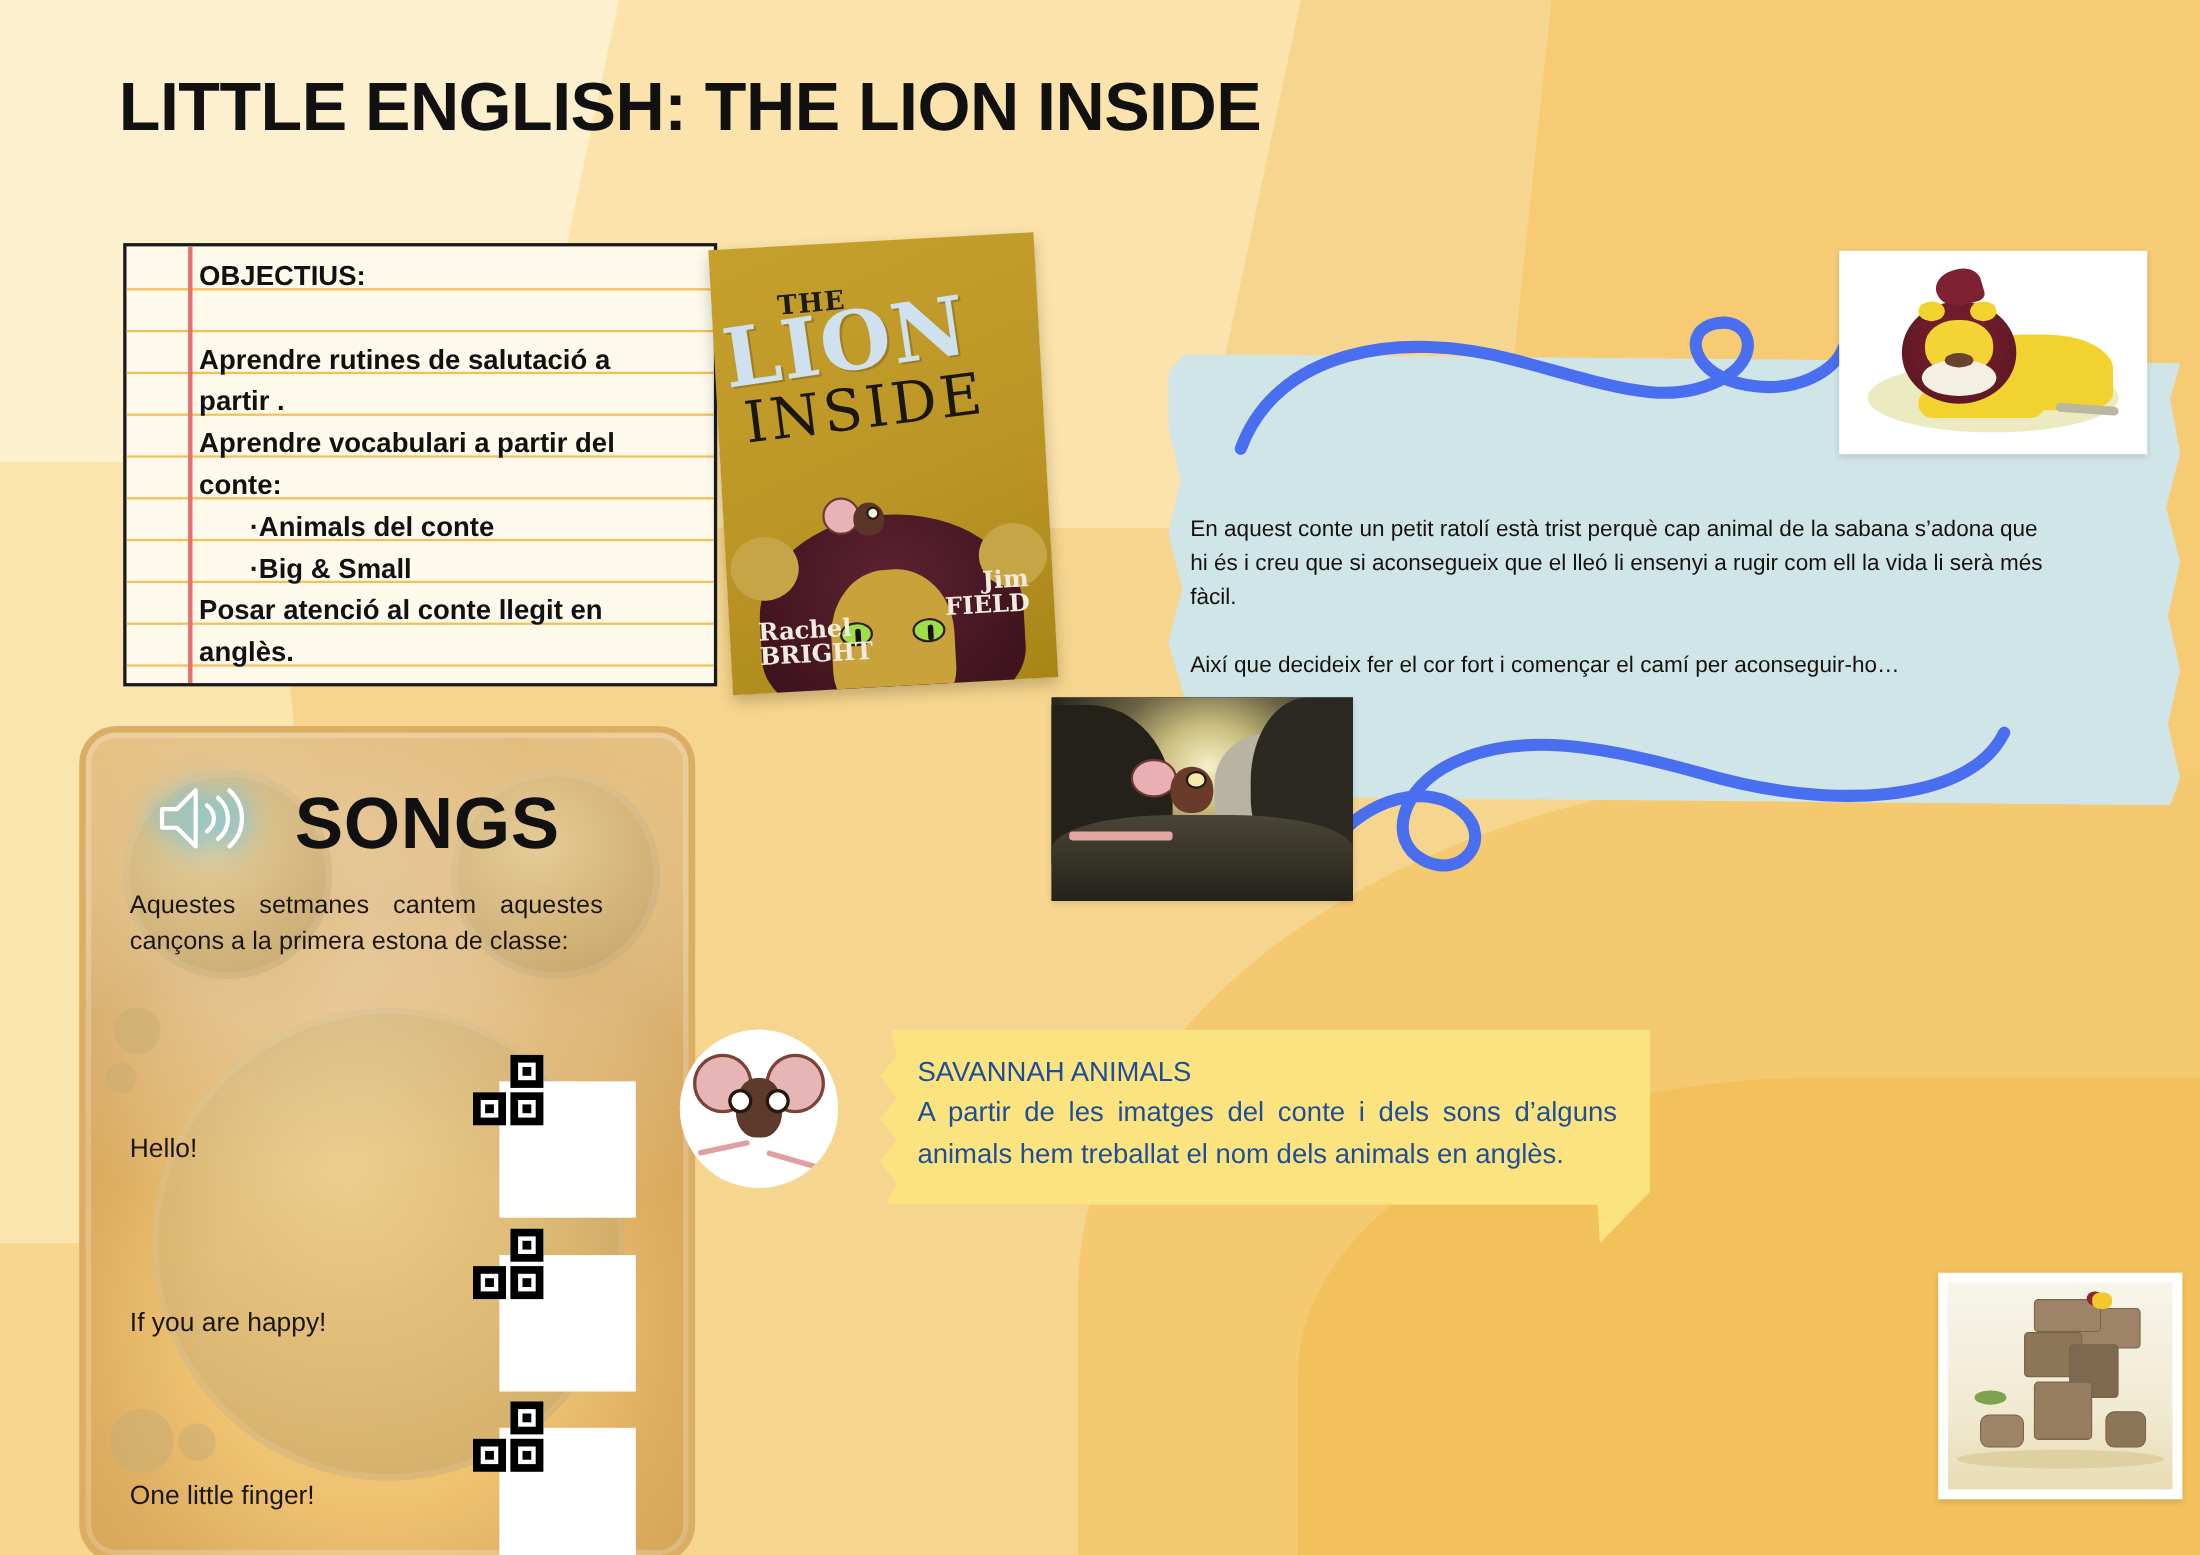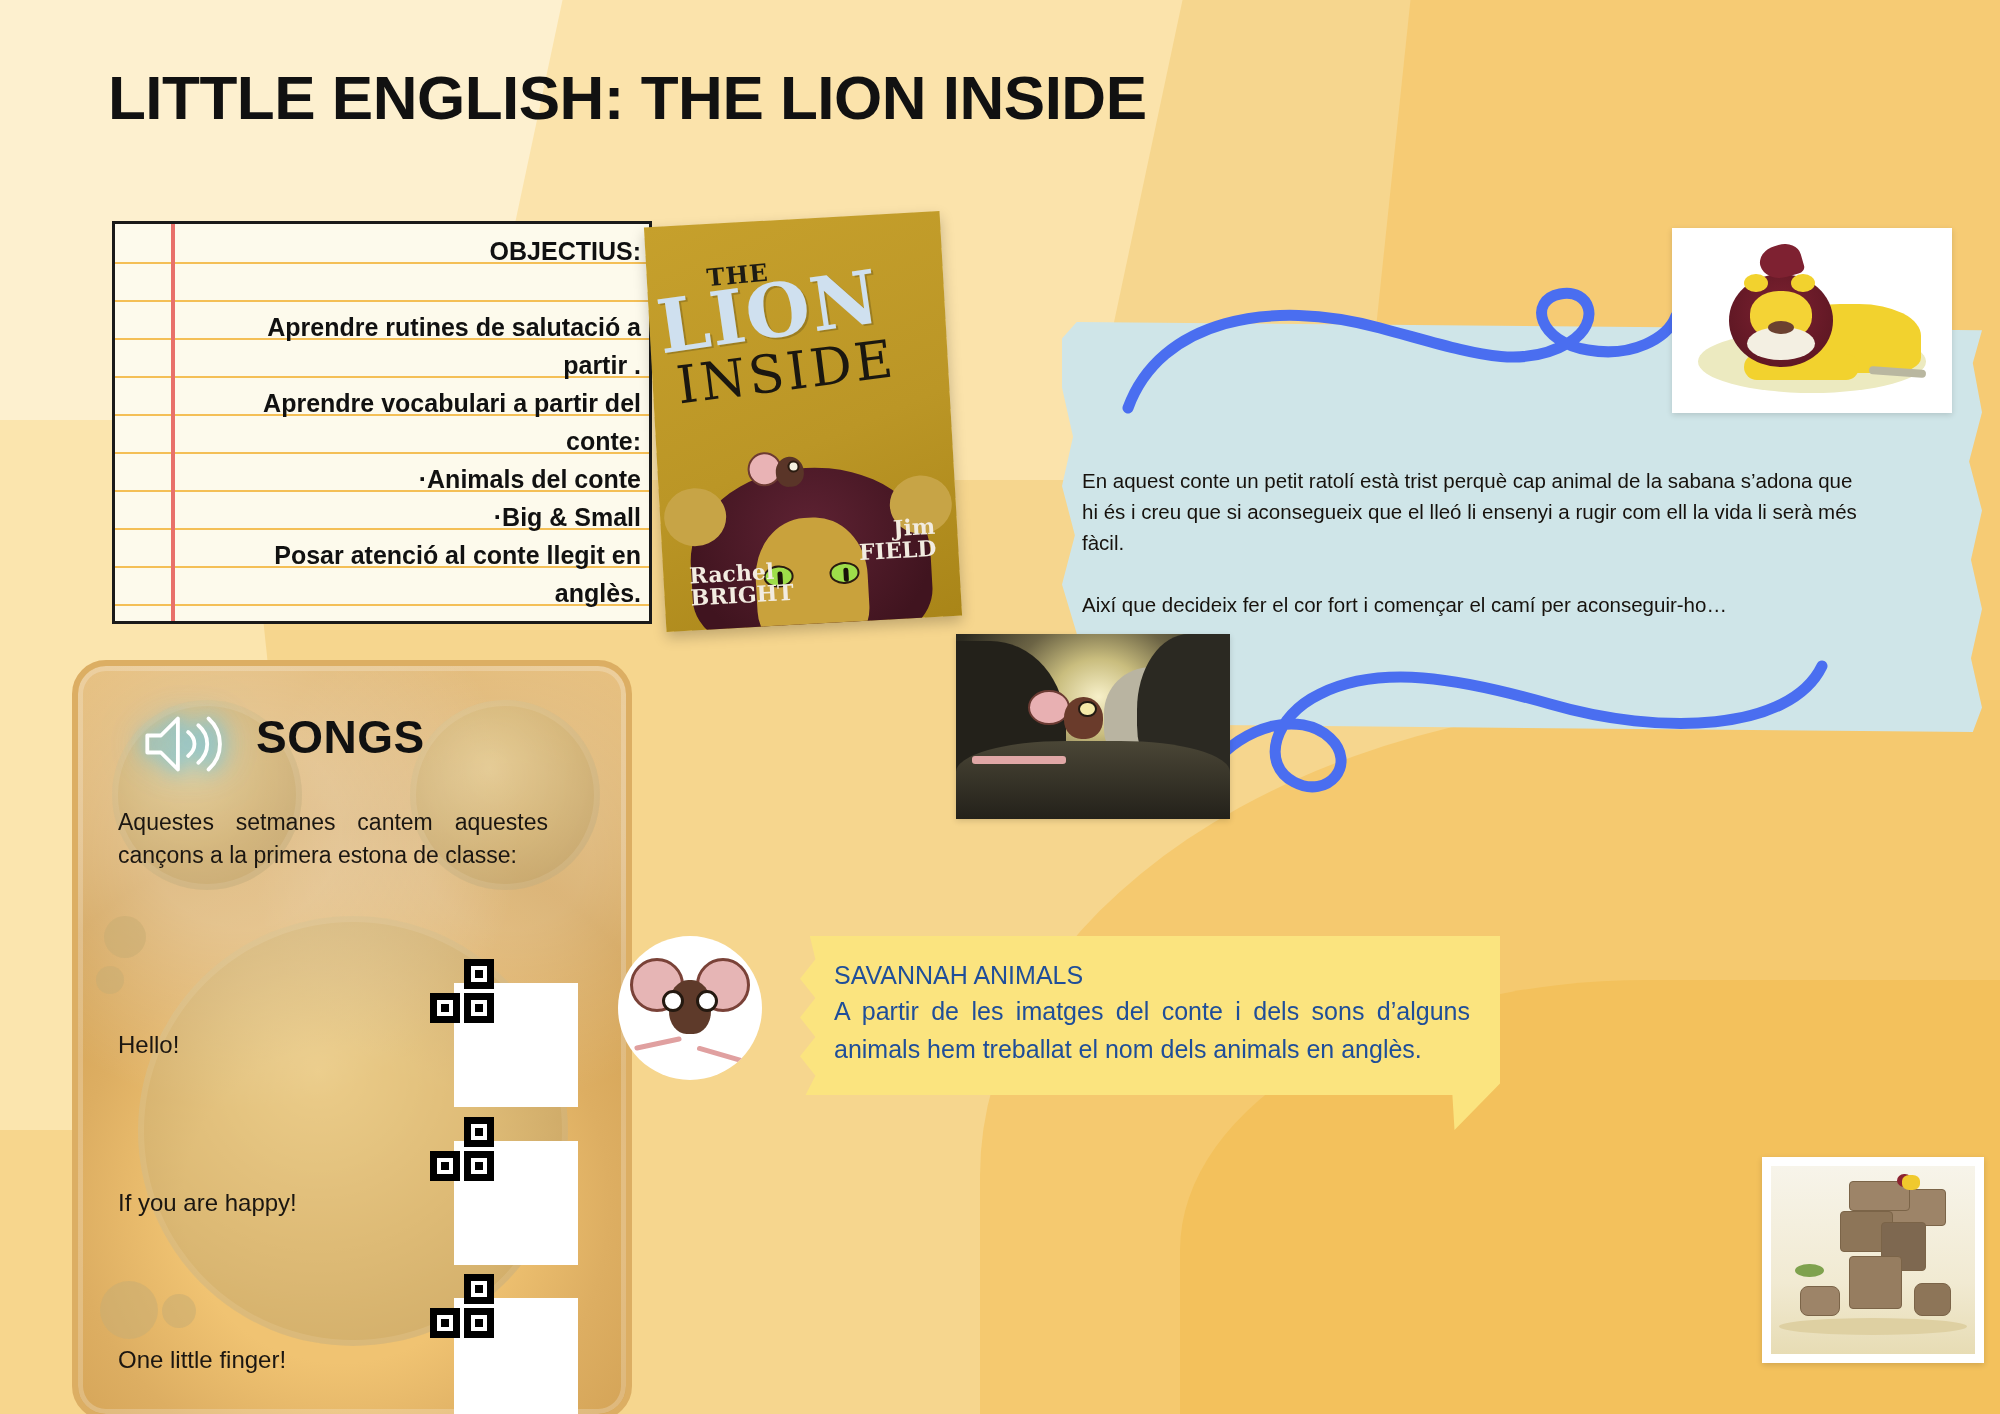--- a/index.html
+++ b/index.html
@@ -87,21 +87,21 @@
   }
   .obj-margin {
     position: absolute; top: 0; bottom: 0; left: 56px;
     width: 4px; background: #e8706a;
   }
   .obj-text {
     position: absolute; left: 66px; right: 8px; top: 8px;
     font-size: 25px; font-weight: 700; color: #111;
     line-height: 38px;
   }
-  .obj-line { display: block; text-align: right; }
+  .obj-line { display: block; }
   .obj-line.indent { padding-left: 46px; }
   .obj-line.blank { height: 38px; }
 
   
   .book {
     position: absolute; left: 655px; top: 219px;
     width: 296px; height: 405px;
     transform: rotate(-3.2deg);
     box-shadow: 0 6px 14px rgba(0,0,0,.22);
     background: linear-gradient(160deg,#c6a02c 0%, #bb9626 55%, #a98518 100%);
@@ -375,22 +375,22 @@
   .sp-knob.k2 { left: 18px; top: 300px; width: 28px; height: 28px; }
   .sp-knob.k3 { left: 22px; top: 615px; width: 58px; height: 58px; }
   .sp-knob.k4 { left: 84px; top: 628px; width: 34px; height: 34px; }
 
   .speaker-icon {
     position: absolute; left: 140px; top: 710px;
     width: 86px; height: 68px;
     filter: drop-shadow(0 0 9px #4fc4f7) drop-shadow(0 0 18px rgba(79,196,247,.7));
   }
   .songs-title {
-    position: absolute; left: 256px; top: 710px;
-    font-size: 46px; font-weight: 800; color: #111;
+    position: absolute; left: 268px; top: 710px;
+    font-size: 66px; font-weight: 800; color: #111;
     letter-spacing: .5px;
   }
   .songs-intro {
     position: absolute; left: 118px; top: 806px;
     width: 430px;
     font-size: 23px; line-height: 33px; color: #1b1611;
     text-align: justify;
   }
   .song-row {
     position: absolute; left: 118px; width: 460px; height: 120px;

